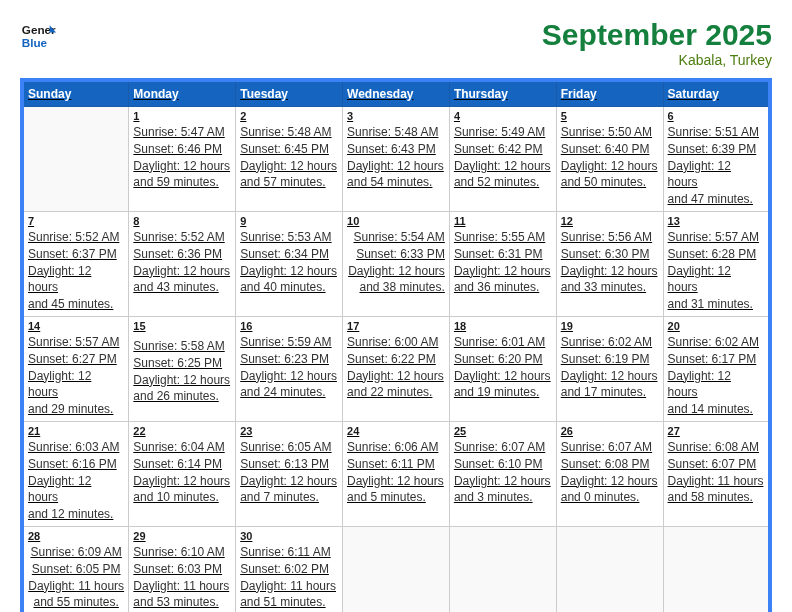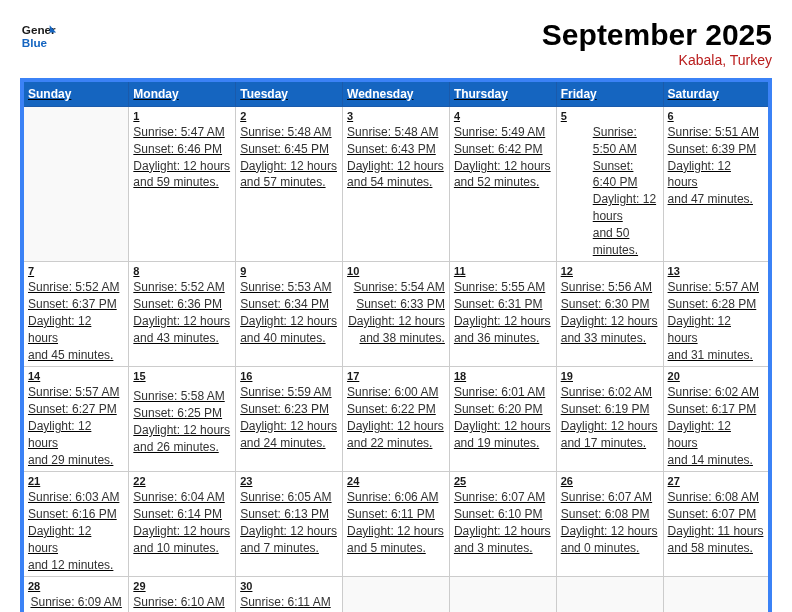--- a/index.html
+++ b/index.html
@@ -31,25 +31,25 @@
     .logo-icon {
       width: 36px;
       height: 36px;
     }
     .title-block {
       text-align: right;
     }
     .month-title {
       font-size: 30px;
       font-weight: bold;
-      color: #000000;
+      color: #15803d;
     }
     .location {
       font-size: 14px;
-      color: #b91c1c;
+      color: #4d7c0f;
     }
     .calendar {
       flex: 1;
       border: 4px solid #3b82f6;
       border-collapse: collapse;
       width: 100%;
       table-layout: fixed;
       text-decoration: underline;
     }
     .calendar th {
@@ -139,21 +139,21 @@
           </td>
           <td>
             <span class="day-num">4</span>
             <div class="day-info" style="white-space: pre-line;">Sunrise: 5:49 AM
 Sunset: 6:42 PM
 Daylight: 12 hours
 and 52 minutes.</div>
           </td>
           <td>
             <span class="day-num">5</span>
-            <div class="day-info" style="white-space: pre-line; margin-left: 32px;">Sunrise: 5:50 AM
+            <div class="day-info" style="white-space: pre-line;">Sunrise: 5:50 AM
 Sunset: 6:40 PM
 Daylight: 12 hours
 and 50 minutes.</div>
           </td>
           <td>
             <span class="day-num">6</span>
             <div class="day-info" style="white-space: pre-line;">Sunrise: 5:51 AM
 Sunset: 6:39 PM
 Daylight: 12 hours
 and 47 minutes.</div>

